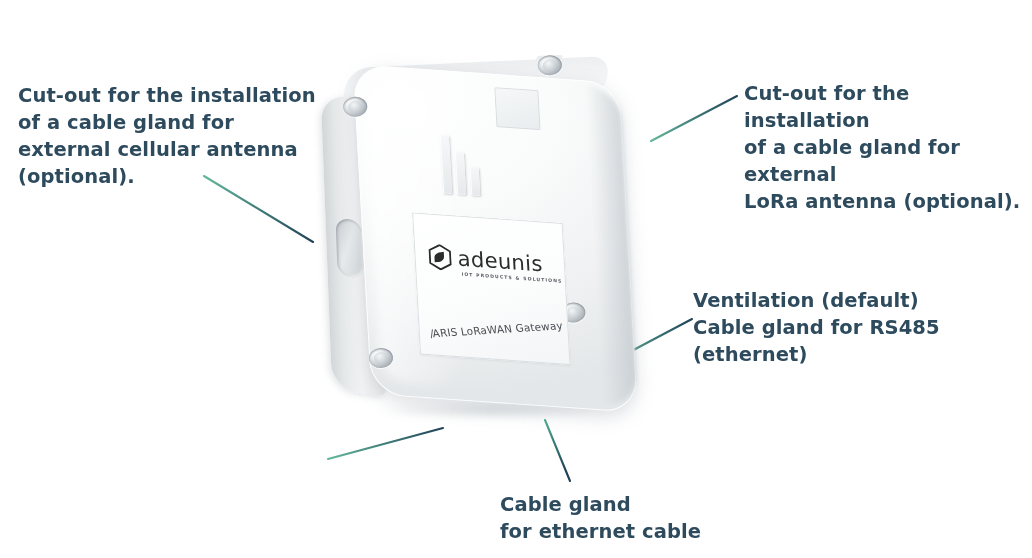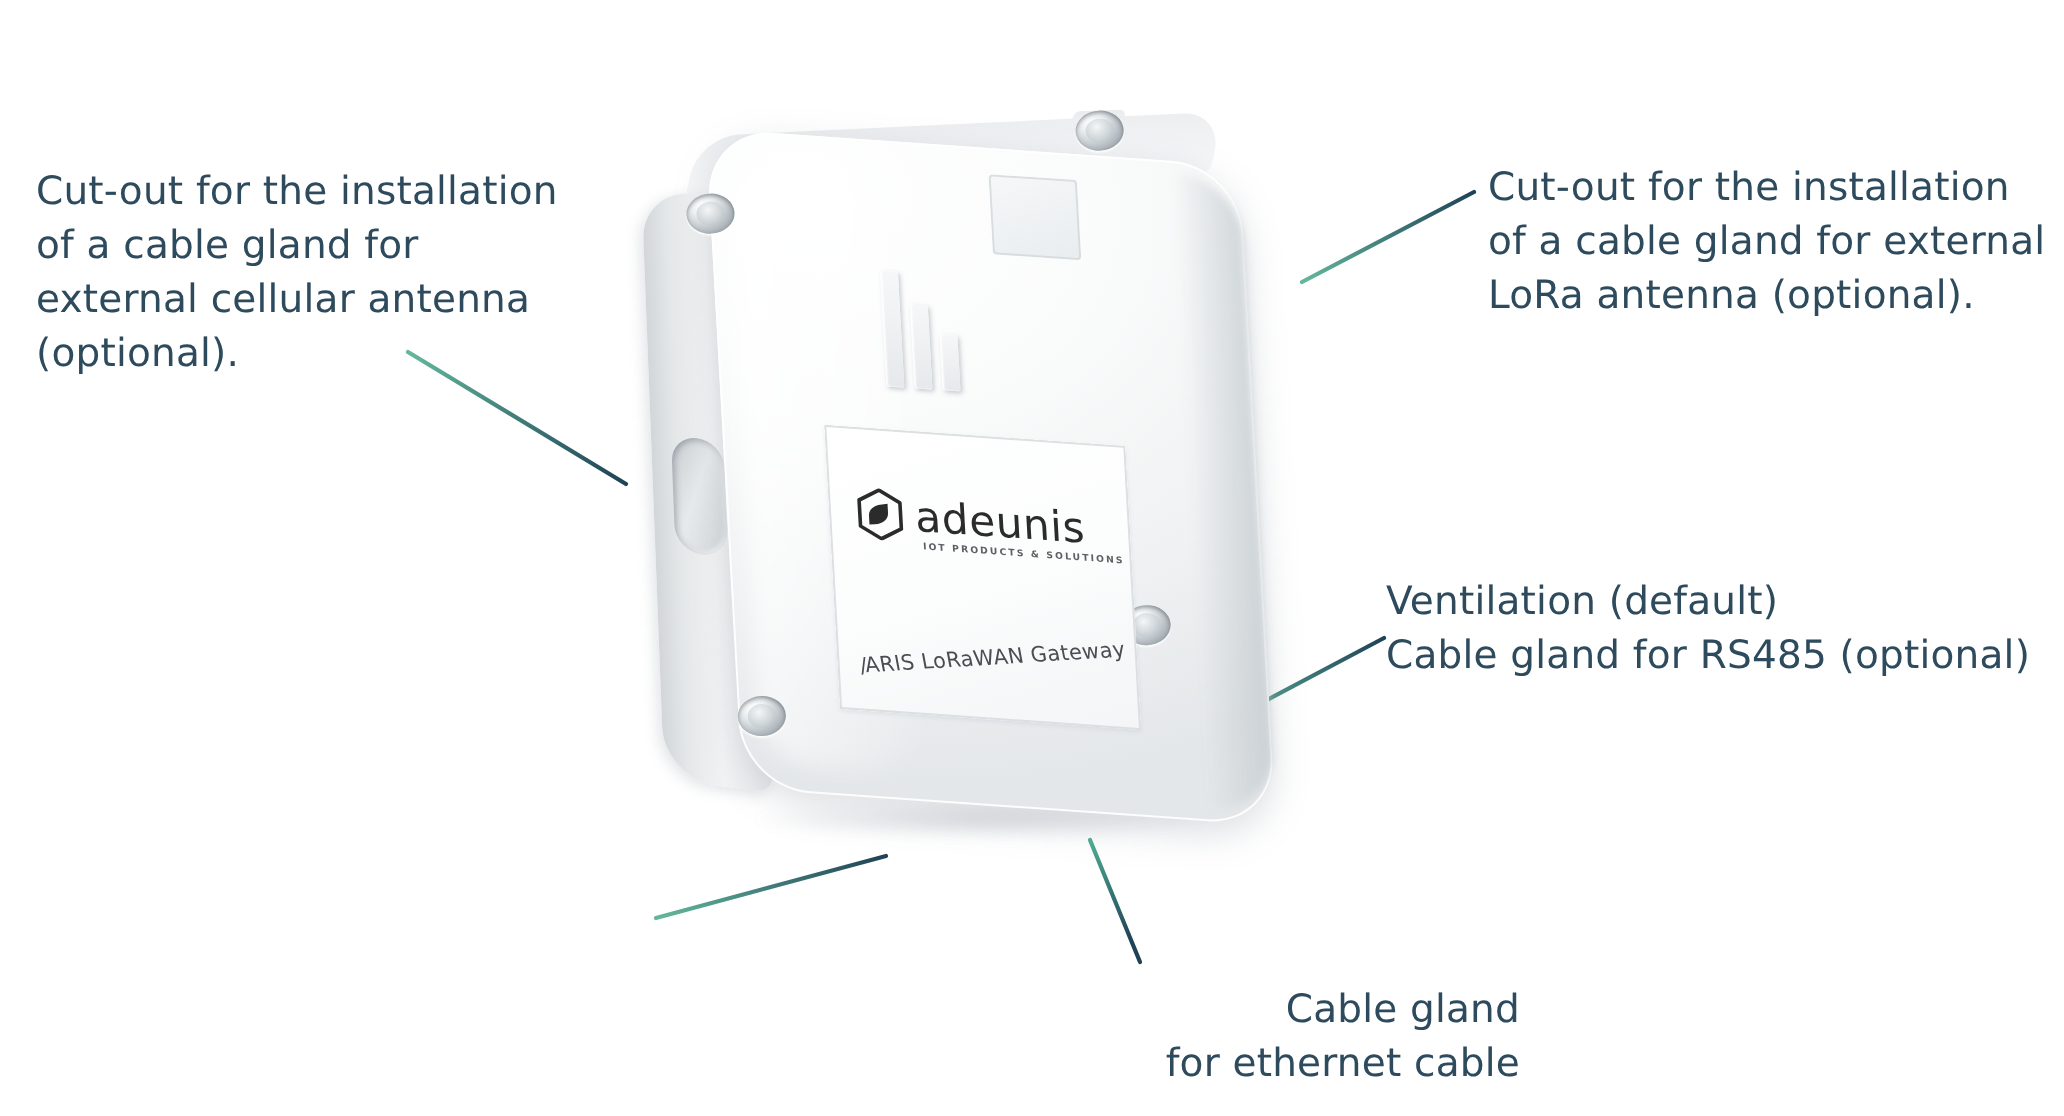--- a/index.html
+++ b/index.html
@@ -29,21 +29,21 @@
   }
 
   
   .callout {
     position: absolute;
     color: #2e4b5e;
     font-size: 19.5px;
     line-height: 27px;
     letter-spacing: 0.1px;
     white-space: pre-line;
-    font-weight: 400;
+    font-weight: 700;
   }
   .callout.right-col { }
 
   
   #product {
     position: absolute;
     left: 318px;
     top: 48px;
     width: 330px;
     height: 360px;
@@ -368,19 +368,19 @@
   <div class="callout" style="left:18px; top:82px; width:300px;">Cut-out for the installation
 of a cable gland for
 external cellular antenna
 (optional).</div>
 
   <div class="callout right-col" style="left:744px; top:80px; width:290px;">Cut-out for the installation
 of a cable gland for external
 LoRa antenna (optional).</div>
 
   <div class="callout right-col" style="left:693px; top:287px; width:336px;">Ventilation (default)
-Cable gland for RS485 (optional)</div>
-
-
-  <div class="callout" style="left:500px; top:491px; width:260px;text-align:right;">Cable gland
+Cable gland for RS485 (ethernet)</div>
+
+
+  <div class="callout" style="left:500px; top:491px; width:260px;">Cable gland
 for ethernet cable</div>
 
 </div>
 
 </body></html>

